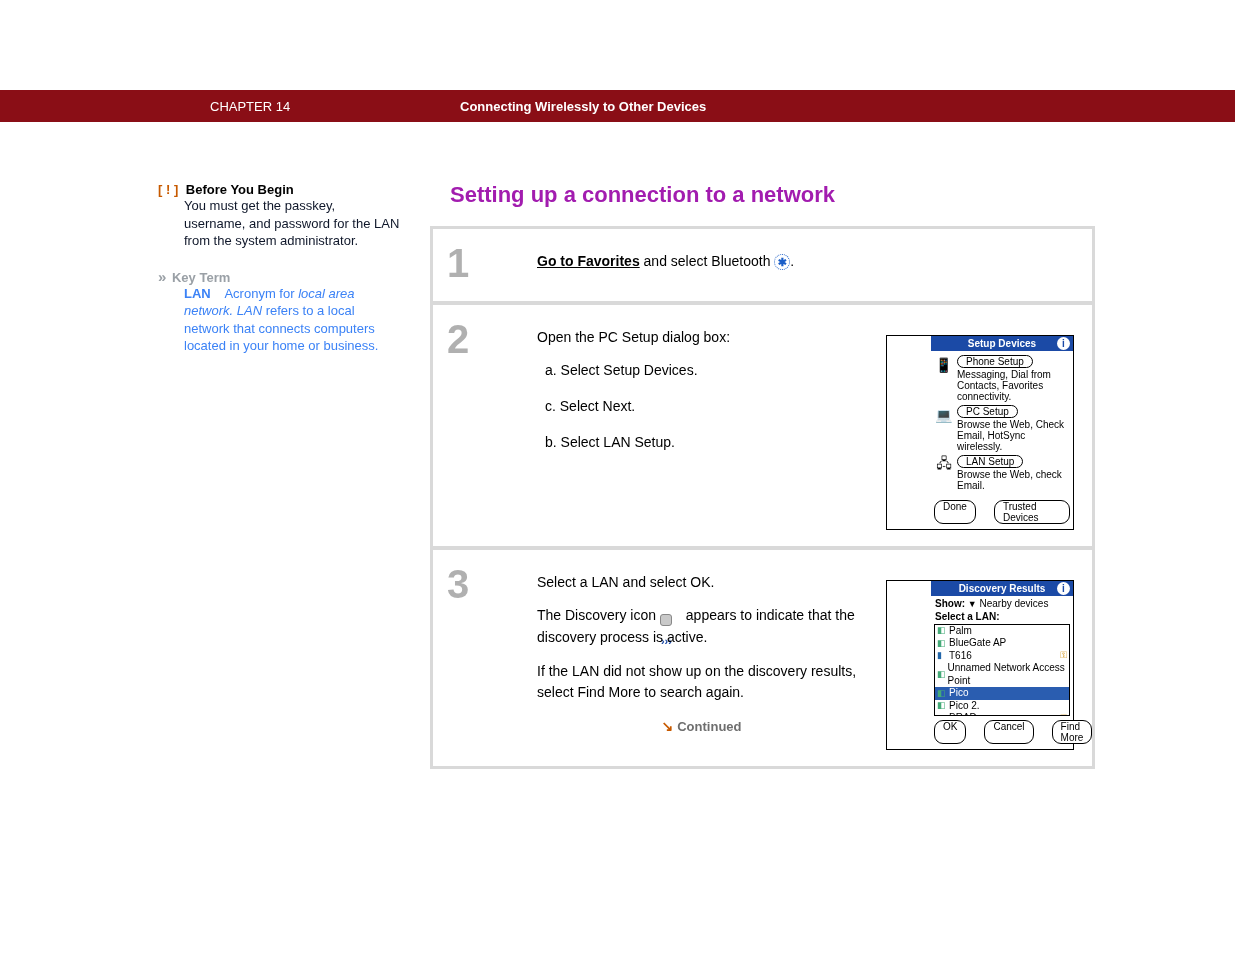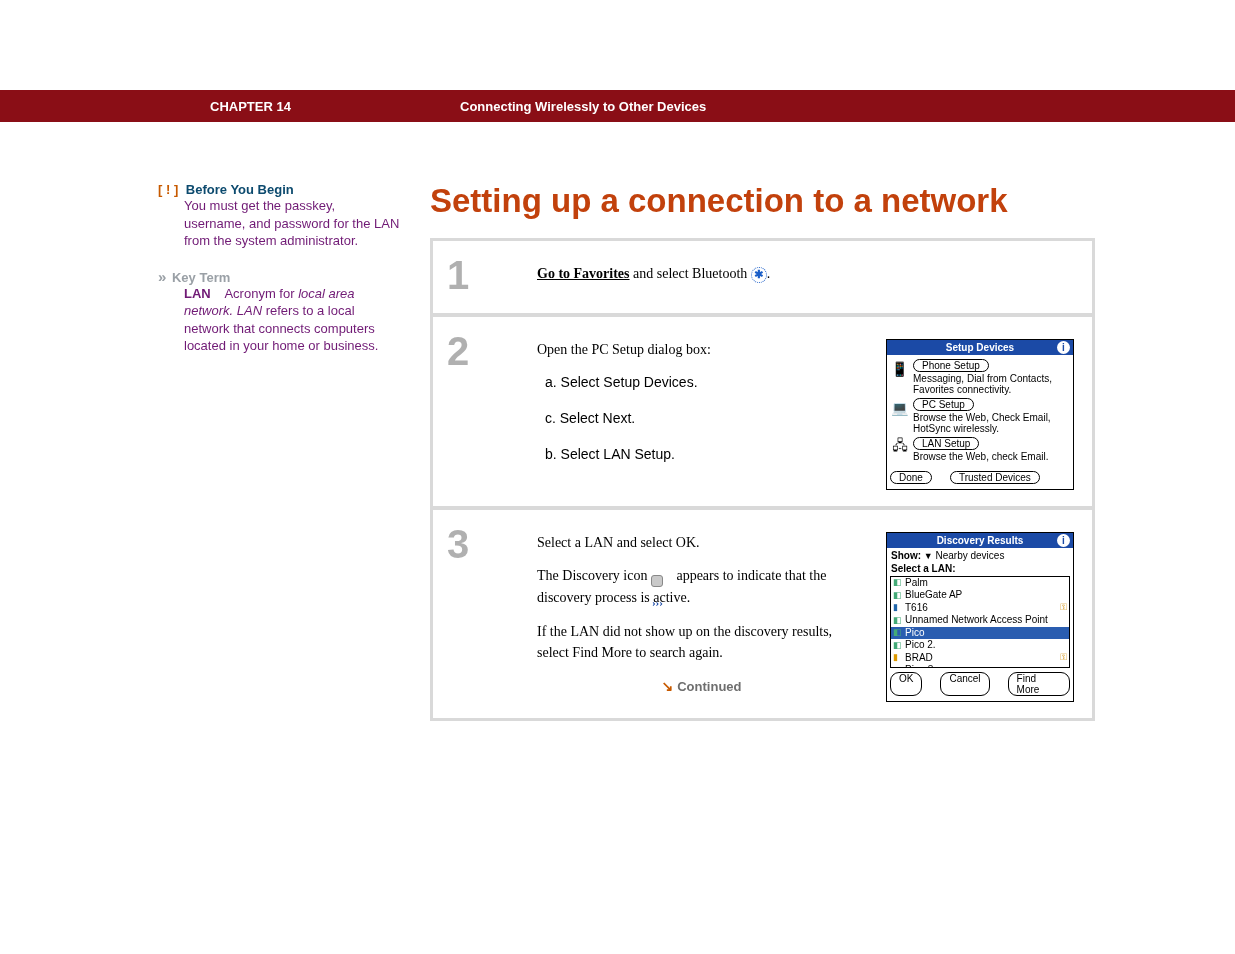--- a/index.html
+++ b/index.html
@@ -1,48 +1,48 @@
 <!DOCTYPE html>
 <html><head>
 <meta charset="utf-8">
 <style>
   * { box-sizing: border-box; margin: 0; padding: 0; }
   body { font-family: Arial, Helvetica, sans-serif; background: #fff; width: 1235px; }
   .page { width: 1235px; height: 954px; position: relative; padding: 0; }
   .header-bar { background: #8a0e16; height: 32px; margin-top: 90px; display: flex; align-items: center; color: #fff; font-size: 13px; }
   .header-inner { display: flex; align-items: center; width: 100%; padding-left: 210px; }
-  .chapter { font-weight: bold; width: 250px; }
+  .chapter { font-weight: normal; width: 250px; }
   .chapter-title { font-weight: bold; }
   .content { display: flex; padding-left: 158px; padding-right: 140px; padding-top: 60px; }
   .sidebar { width: 272px; padding-right: 30px; font-size: 13px; }
   .sb-block { margin-bottom: 18px; }
   .sb-icon-before { color: #c75a00; font-weight: bold; margin-right: 4px; font-size: 13px; }
-  .sb-title { font-weight: bold; color: #0c4a6e; }
-  .sb-text { color: #701a75; padding-left: 26px; line-height: 1.35; }
+  .sb-title { font-weight: bold; color: #000000; }
+  .sb-text { color: #0f172a; padding-left: 26px; line-height: 1.35; }
   .sb-marker-key { color: #9aa0a6; font-weight: bold; font-size: 15px; margin-right: 4px; letter-spacing: -2px;}
   .sb-title-key { font-weight: bold; color: #9aa0a6; }
-  .sb-key-text { color: #701a75; padding-left: 26px; line-height: 1.35; }
+  .sb-key-text { color: #3b82f6; padding-left: 26px; line-height: 1.35; }
   .sb-key-text .term { font-weight: bold; }
   .sb-key-text .ital { font-style: italic; }
   .main { flex: 1; }
-  .section-title { font-size: 33px; color: #c2410c; margin-bottom: 18px; }
+  .section-title { font-size: 22px; color: #a21caf; margin-bottom: 18px; margin-left: 20px; }
   .steps-box { border: 3px solid #d9d9d9; background: #fff; }
   .step-row { display: flex; border-bottom: 4px solid #d9d9d9; padding: 14px 18px 16px 14px; }
   .step-row:last-child { border-bottom: none; }
   .step-num { font-size: 40px; font-weight: 900; color: #b0b0b0; width: 90px; line-height: 1; font-family: Arial Black, Arial, sans-serif; }
   .step-body { flex: 1; display: flex; gap: 20px; font-size: 14px; color: #000; }
   .step-text { flex: 1; padding-top: 8px; line-height: 1.55; }
-  .step-text p { margin-bottom: 12px; font-family: Liberation Serif, serif; }
+  .step-text p { margin-bottom: 12px; }
   .step-text a.linklike { color: #000; text-decoration: underline; font-weight: bold; }
   .bt-circle { display: inline-flex; width: 16px; height: 16px; border: 1.5px dotted #1a5ec8; border-radius: 50%; color: #1a5ec8; font-size: 11px; align-items: center; justify-content: center; vertical-align: middle; font-weight: bold;}
   .substeps { margin-left: 8px; }
   .substeps div { margin-bottom: 14px; }
   .continued { color: #6e6e6e; font-weight: bold; font-size: 13px; text-align: center; }
   .cont-arrow { color: #c75a00; margin-right: 4px; font-size: 14px; font-weight: bold; }
-  .palm-screen { width: 188px; font-size: 10px; background: #fff; border: 1px solid #000; margin-top: 8px; font-family: Tahoma, Arial, sans-serif; }
+  .palm-screen { width: 188px; font-size: 10px; background: #fff; border: 1px solid #000; margin-top: 16px; font-family: Tahoma, Arial, sans-serif; padding-left: 44px; }
   .ps-title { background: #1b4aa6; color: #fff; font-weight: bold; padding: 2px 4px; display: flex; justify-content: center; position: relative; }
   .ps-title .info { position: absolute; right: 3px; top: 1px; width: 13px; height: 13px; background: #fff; color: #1b4aa6; border-radius: 50%; font-weight: bold; text-align: center; font-size: 10px; line-height: 13px; }
   .ps-body { padding: 4px 3px; }
   .ps-row { display: flex; align-items: flex-start; margin-bottom: 3px; gap: 3px; }
   .ps-ico { width: 20px; height: 20px; flex-shrink: 0; display:flex; align-items:center; justify-content:center; font-size: 14px;}
   .ps-btn { display: inline-block; border: 1px solid #000; border-radius: 9px; padding: 0px 8px; font-size: 10px; background: #fff; margin-bottom: 1px; }
   .ps-desc { font-size: 10px; line-height: 1.1; }
   .ps-bottom { padding: 2px 3px 4px 3px; display:flex; gap:18px; }
   .ps-list { border: 1px solid #000; margin: 2px 3px; max-height: 92px; overflow: hidden; }
   .ps-list-item { padding: 0 2px; font-size: 10px; display: flex; align-items: center; gap: 2px; line-height: 1.25;}

